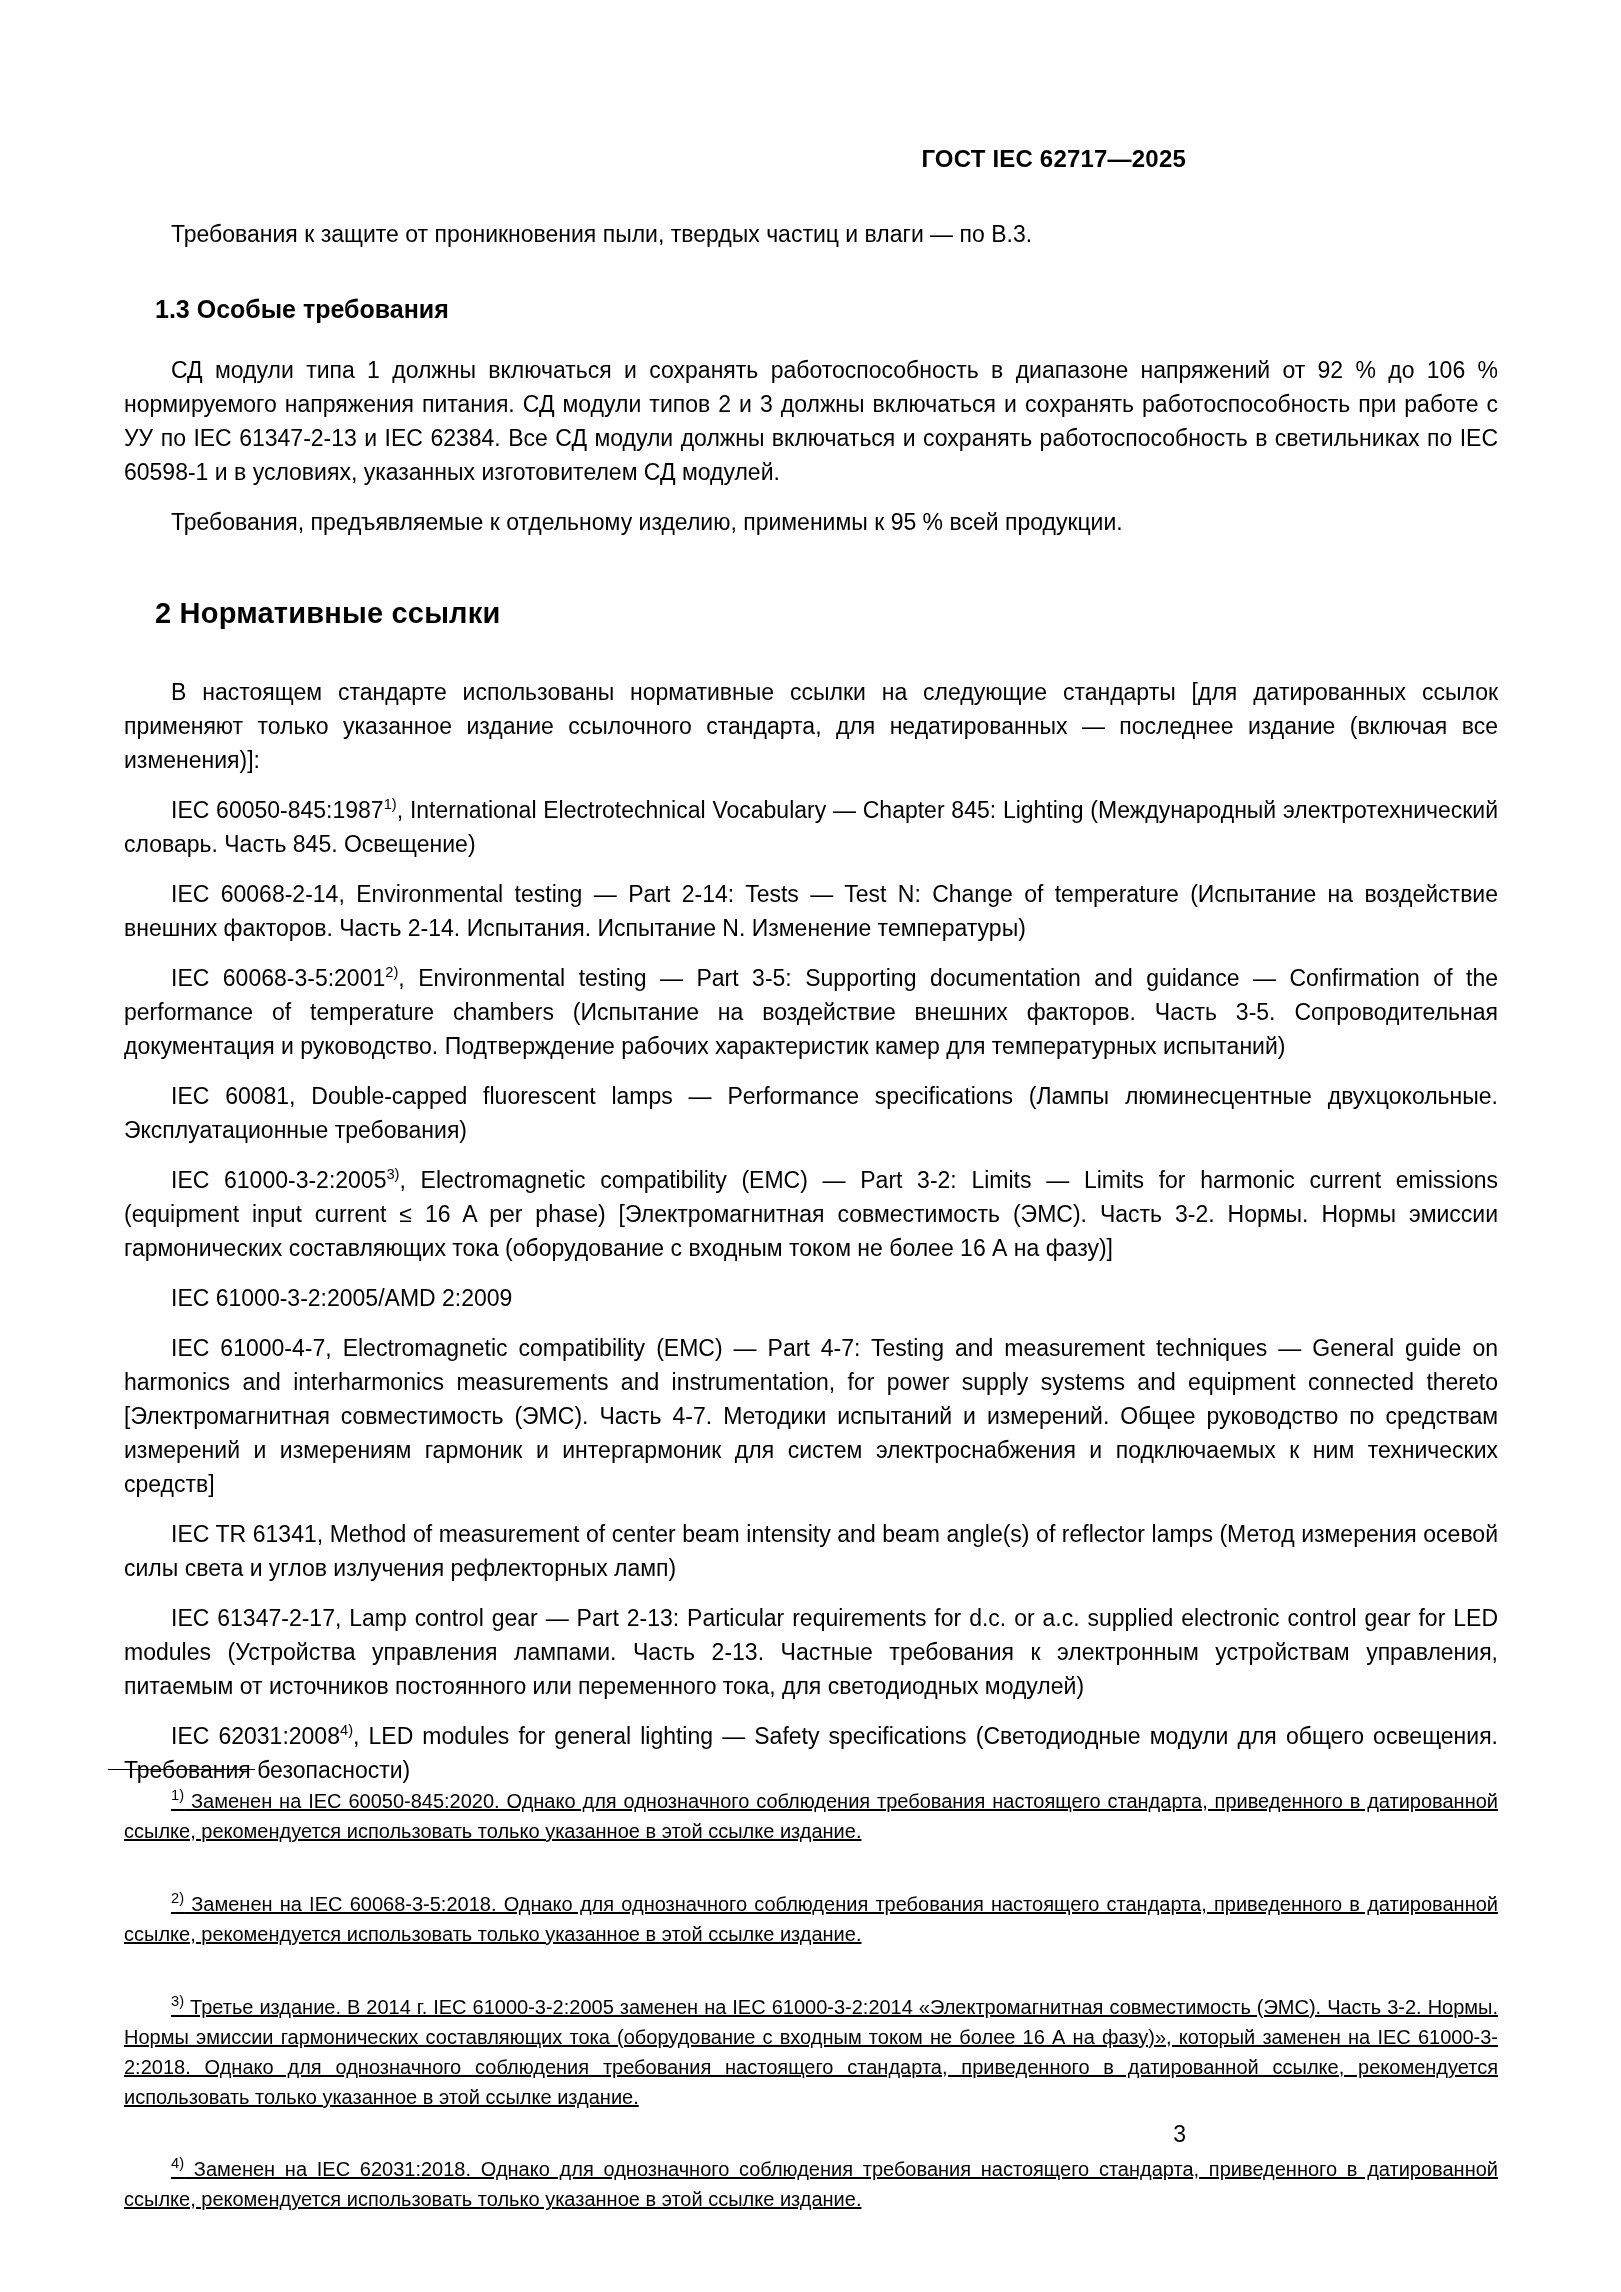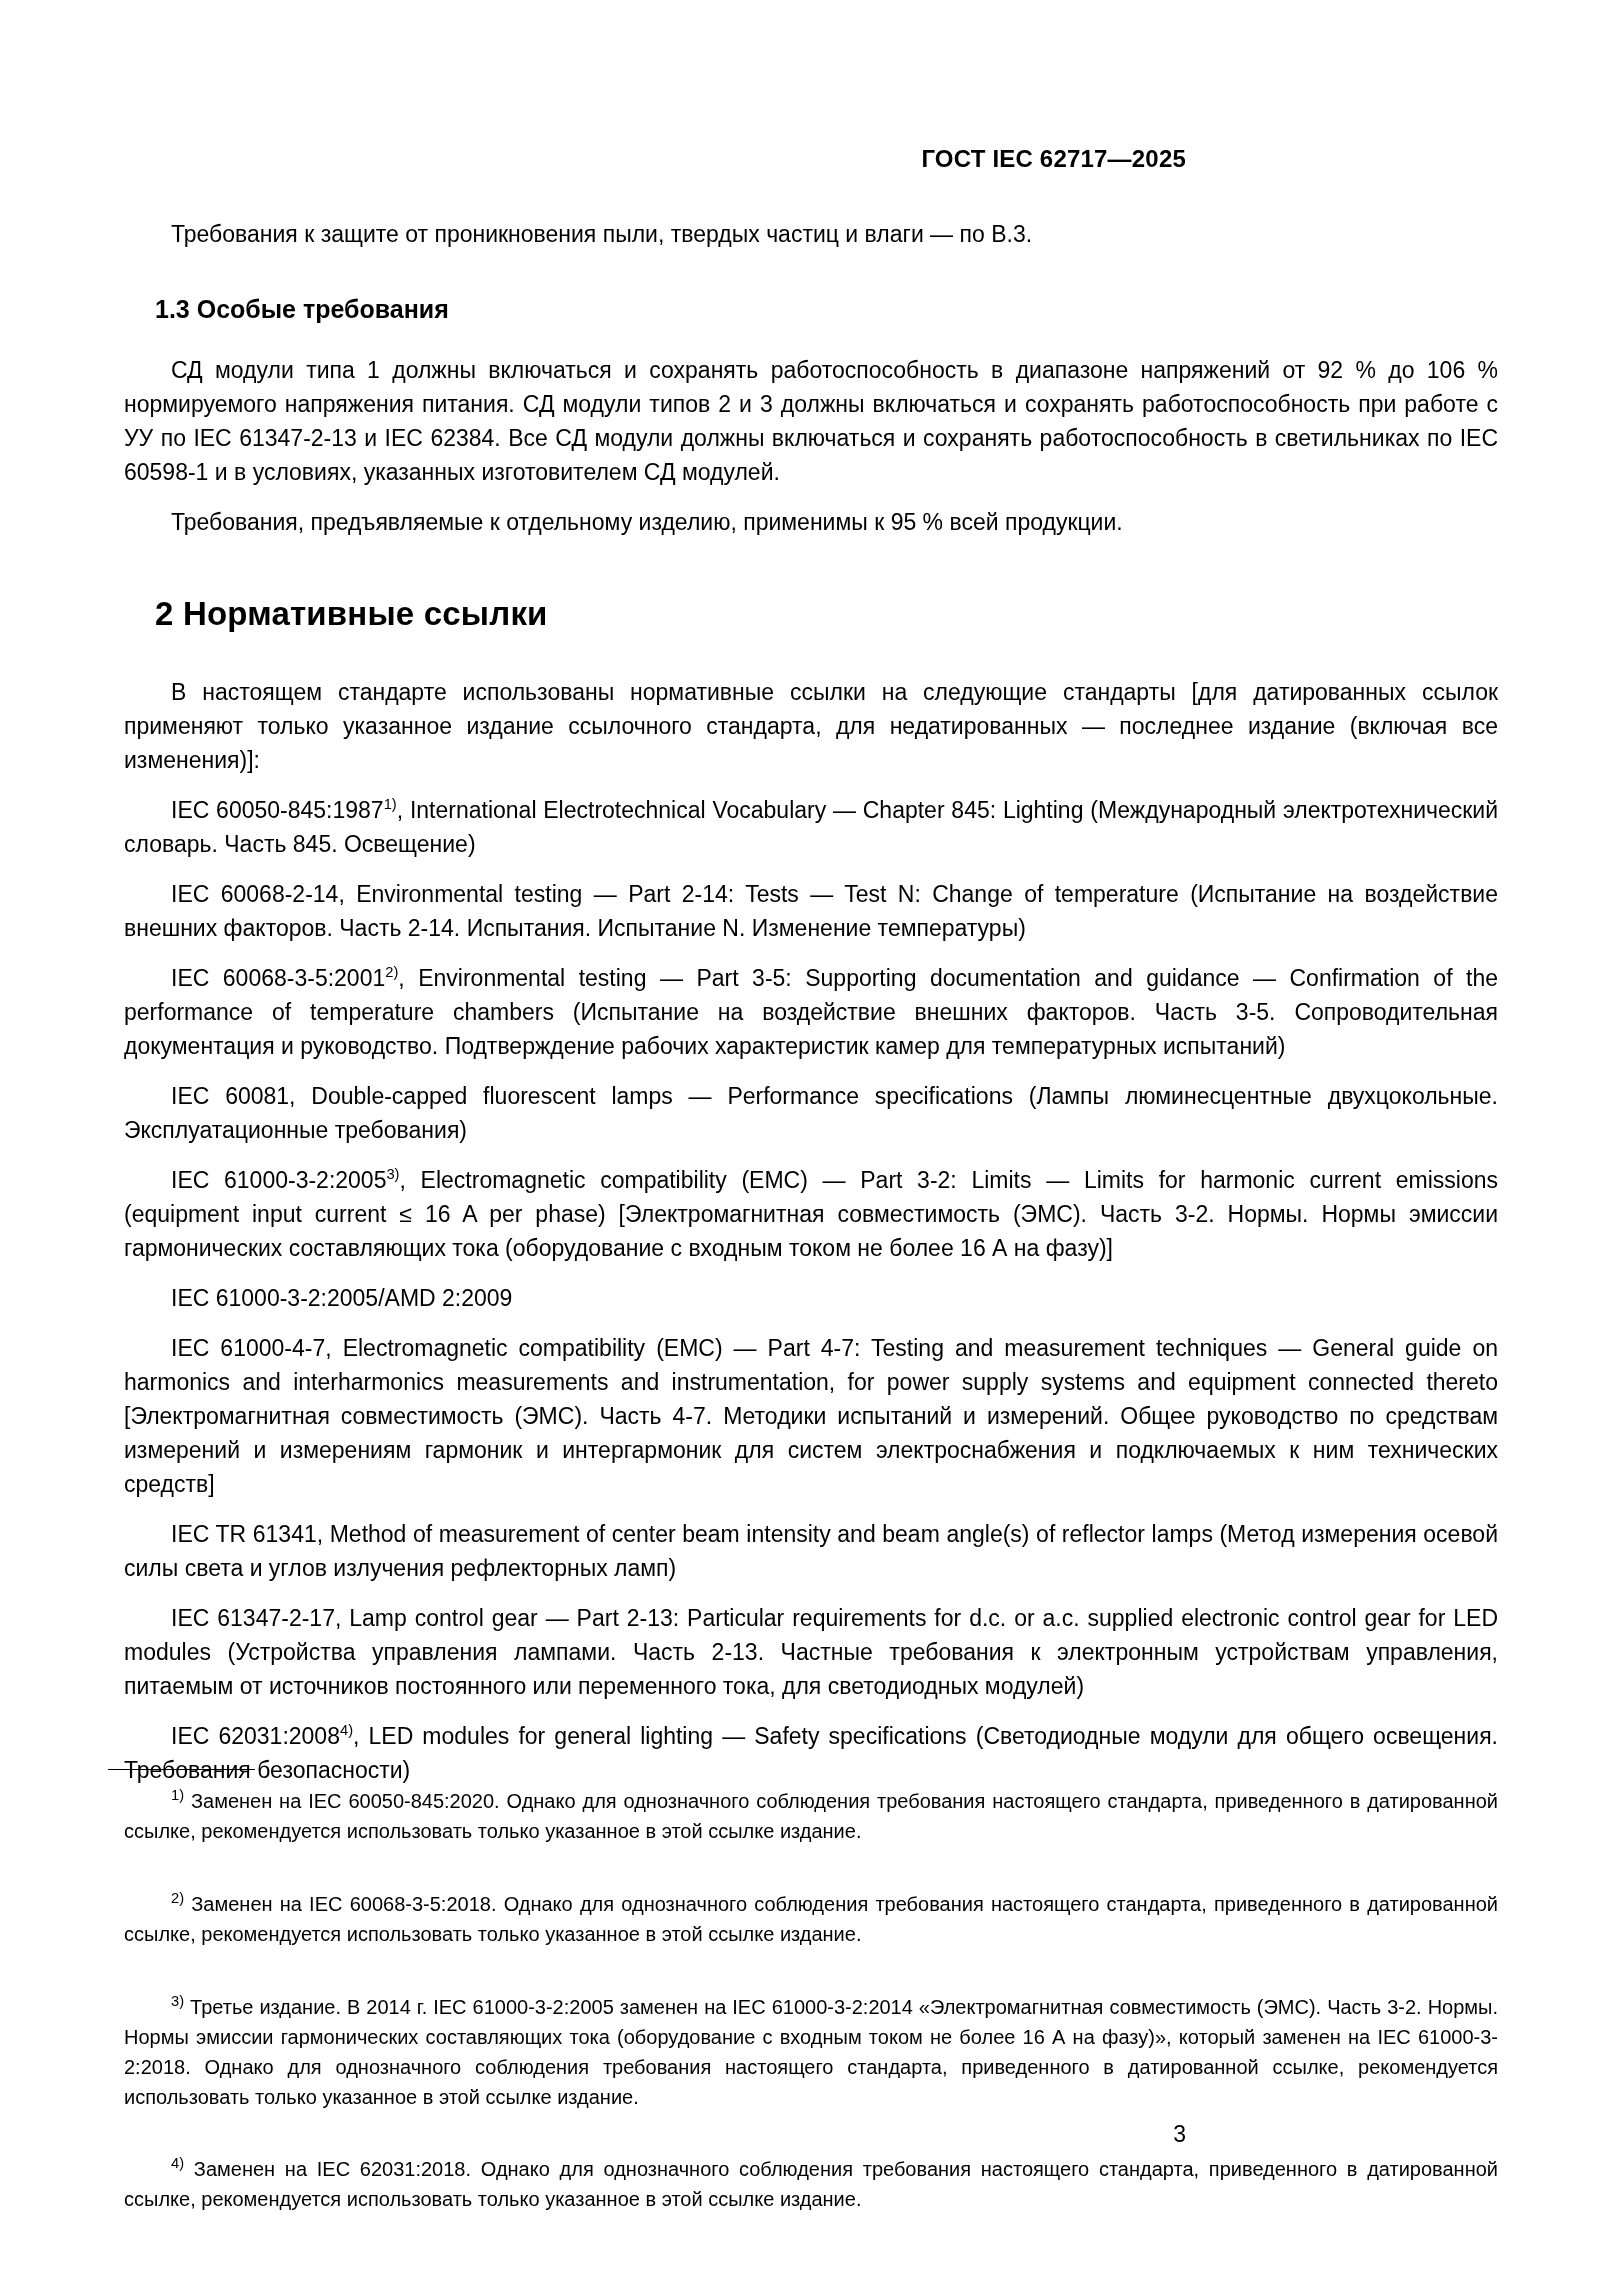--- a/index.html
+++ b/index.html
@@ -52,36 +52,37 @@
   .spacer-lg { height: 39px; }
   h3.sub {
     margin: 0;
     font-size: 25px;
     font-weight: bold;
     text-indent: 47px;
     line-height: 33px;
   }
   h2.sect {
     margin: 0;
-    font-size: 33px;
+    font-size: 29px;
     font-weight: bold;
     text-indent: 47px;
     line-height: 39px;
     letter-spacing: 0.2px;
   }
   sup {
     font-size: 14.7px;
     vertical-align: super;
     line-height: 0;
   }
   .footnotes {
     position: absolute;
     left: 108px;
     top: 1769px;
     width: 1406px;
+    text-decoration: underline;
   }
   .fn-rule {
     width: 147px;
     height: 0;
     border-top: 1.6px solid #000;
     margin: 0 0 13.7px 0;
   }
   .footnotes p {
     font-size: 20px;
     line-height: 30px;

